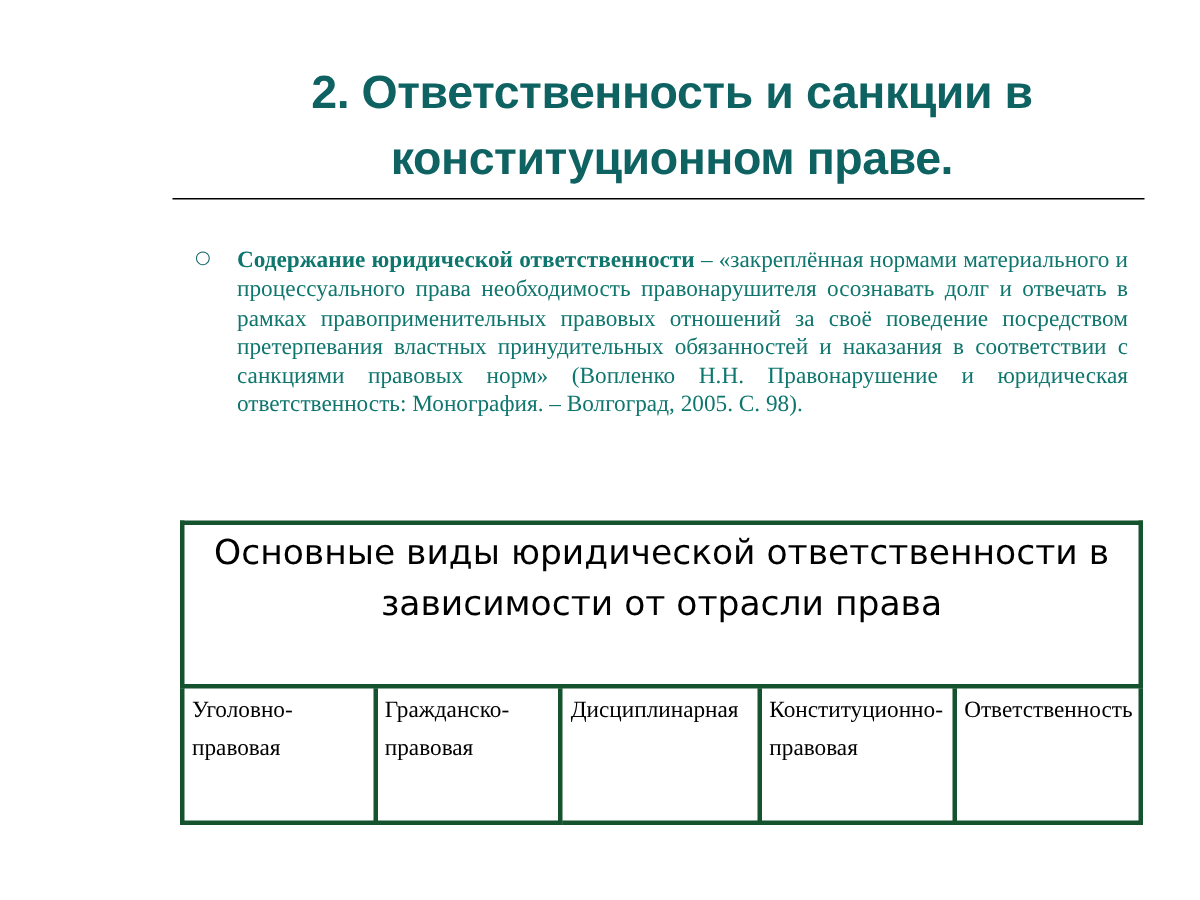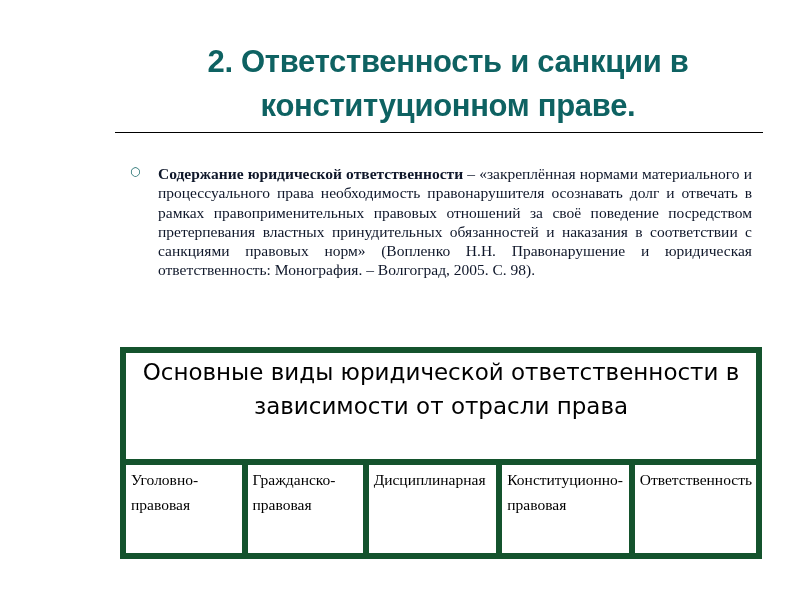--- a/index.html
+++ b/index.html
@@ -1,23 +1,23 @@
 <!DOCTYPE html>
 <html><head>
 <meta charset="utf-8">
 <style>
   html, body { margin:0; padding:0; }
   body { width:800px; height:600px; background:#ffffff; position:relative; overflow:hidden; font-family:"Liberation Serif", serif; }
   .title { position:absolute; left:128px; top:40px; width:640px; font-family:"Liberation Sans", sans-serif; font-weight:bold; font-size:31px; line-height:44px; color:#0e6262; letter-spacing:-0.3px;text-align:center; }
   .rule { position:absolute; left:115px; top:132px; width:648px; height:1px; background:#000; }
   .bullet { position:absolute; left:130px; top:164px; font-size:12px; color:#0e6262; font-family:"DejaVu Sans", sans-serif; }
-  .para { position:absolute; left:158px; top:164px; width:594px; font-size:15.5px; line-height:19.3px; color:#0f172a; text-align:justify; }
+  .para { position:absolute; left:158px; top:164px; width:594px; font-size:15.5px; line-height:19.3px; color:#0f766e; text-align:justify; }
   .para b { font-weight:bold; }
   table.types { position:absolute; left:120px; top:347px; width:642px; border-collapse:collapse; }
-  table.types td { border:6px solid #14532d; vertical-align:top; }
+  table.types td { border:3px solid #14532d; vertical-align:top; }
   td.head { height:104px; text-align:center; font-family:"DejaVu Sans", sans-serif; font-size:23px; line-height:34px; padding:2px 4px 0 4px; color:#000; }
   td.cell { height:86px; font-size:15.5px; line-height:25px; padding:2px 4px 0 5px; color:#000; }
 </style>
 </head>
 <body>
 
 <div class="title">2. Ответственность и санкции в конституционном праве.</div>
 <div class="rule"></div>
 
 <span class="bullet">○</span>

